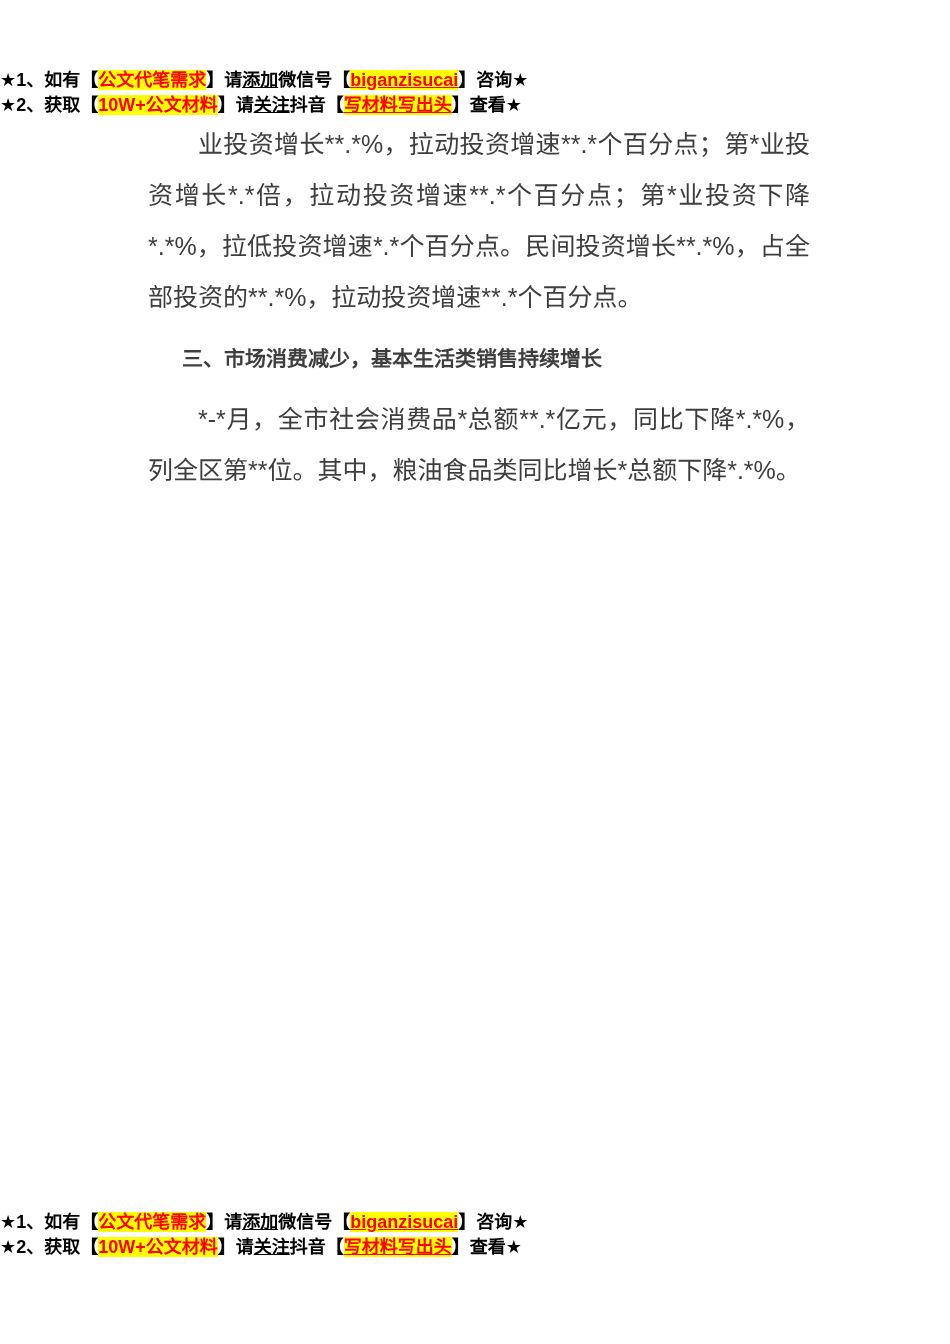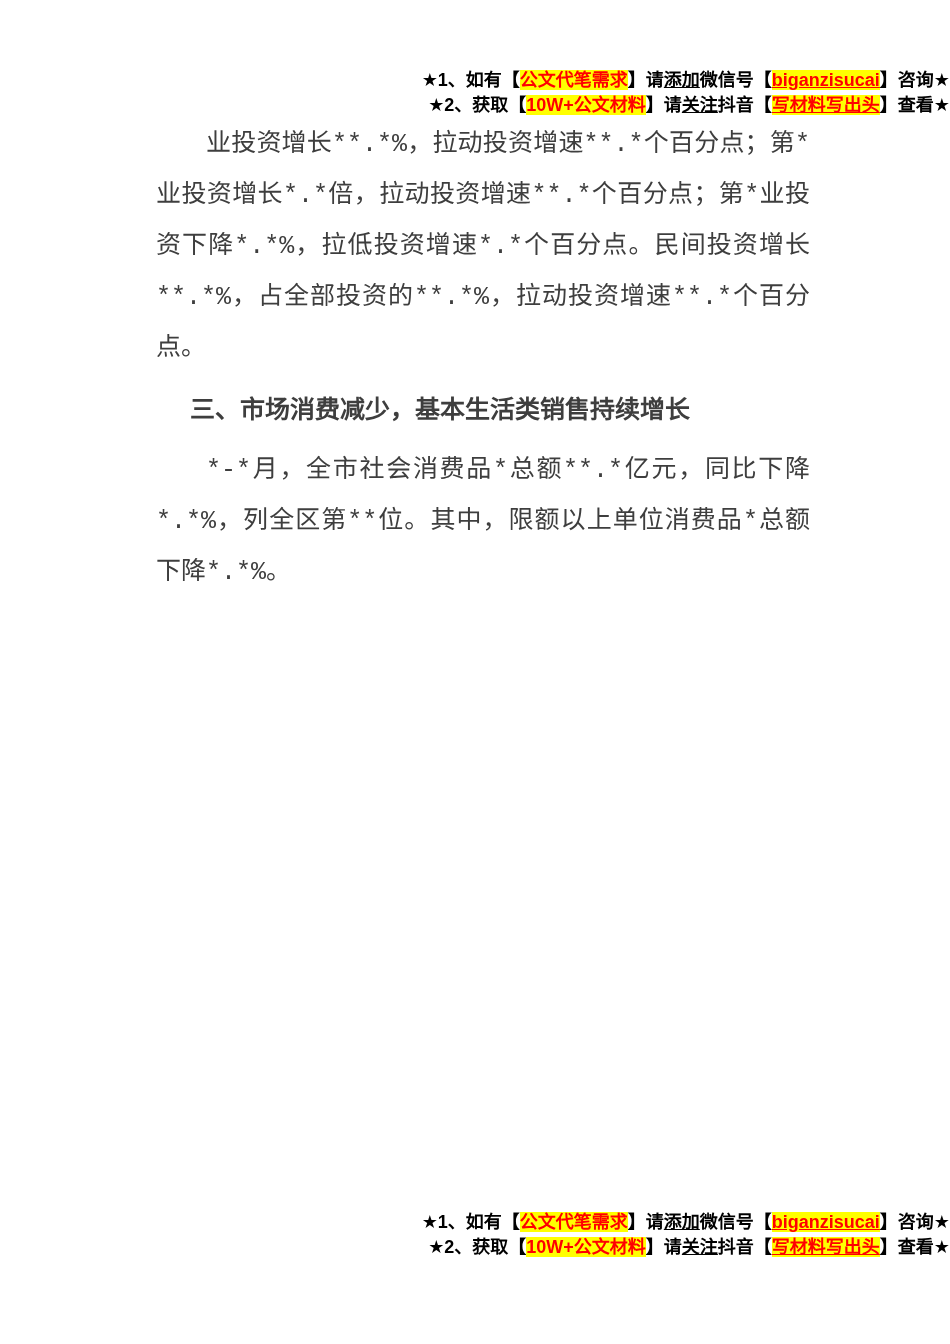--- a/index.html
+++ b/index.html
@@ -16,21 +16,21 @@
     box-sizing: border-box;
     overflow: hidden;
     font-family: "Liberation Sans", "DejaVu Sans", sans-serif;
   }
 
   
   .promo {
     position: absolute;
     left: 0;
     right: 0;
-    text-align: right;
+    text-align: left;
     font-size: 18px;
     line-height: 25px;
     font-weight: bold;
     color: #000000;
     letter-spacing: 0;
     white-space: nowrap;
   }
   .promo-top { top: 68px; }
   .promo-bottom { top: 1210px; }
   .promo .hl {
@@ -49,27 +49,26 @@
     position: absolute;
     top: 119px;
     left: 140px;
     width: 670px;
     font-size: 25px;
     line-height: 51px;
     color: #3e3e3e;
     text-align: justify;
   }
   .doc-body p {
-    margin: 0 0 10px 16px;
+    margin: 0 0 10px 8px;
     text-indent: 2em;
-    font-family: Liberation Mono, monospace;
   }
   .doc-body h2 {
     margin: 10px 0 10px 0;
-    font-size: 25px;
+    font-size: 21px;
     line-height: 51px;
     font-weight: bold;
     color: #3e3e3e;
     text-indent: 2em;
   }
 </style>
 </head>
 <body>
 
 <div class="page">
@@ -79,21 +78,21 @@
       <span>★1、如有【</span><span class="hl">公文代笔需求</span><span>】请</span><span class="ul">添加</span><span>微信号【</span><span class="hl ul">biganzisucai</span><span>】咨询★</span>
     </div>
     <div>
       <span>★2、获取【</span><span class="hl">10W+公文材料</span><span>】请</span><span class="ul">关注</span><span>抖音【</span><span class="hl ul">写材料写出头</span><span>】查看★</span>
     </div>
   </div>
 
   <div class="doc-body">
     <p>业投资增长**.*%，拉动投资增速**.*个百分点；第*业投资增长*.*倍，拉动投资增速**.*个百分点；第*业投资下降*.*%，拉低投资增速*.*个百分点。民间投资增长**.*%，占全部投资的**.*%，拉动投资增速**.*个百分点。</p>
     <h2>三、市场消费减少，基本生活类销售持续增长</h2>
-    <p>*-*月，全市社会消费品*总额**.*亿元，同比下降*.*%，列全区第**位。其中，限额以上单位消费品*总额下降*.*%。</p>
+    <p>*-*月，全市社会消费品*总额**.*亿元，同比下降*.*%，列全区第**位。其中，粮油食品类同比增长*总额下降*.*%。</p>
   </div>
 
   <div class="promo promo-bottom">
     <div>
       <span>★1、如有【</span><span class="hl">公文代笔需求</span><span>】请</span><span class="ul">添加</span><span>微信号【</span><span class="hl ul">biganzisucai</span><span>】咨询★</span>
     </div>
     <div>
       <span>★2、获取【</span><span class="hl">10W+公文材料</span><span>】请</span><span class="ul">关注</span><span>抖音【</span><span class="hl ul">写材料写出头</span><span>】查看★</span>
     </div>
   </div>

